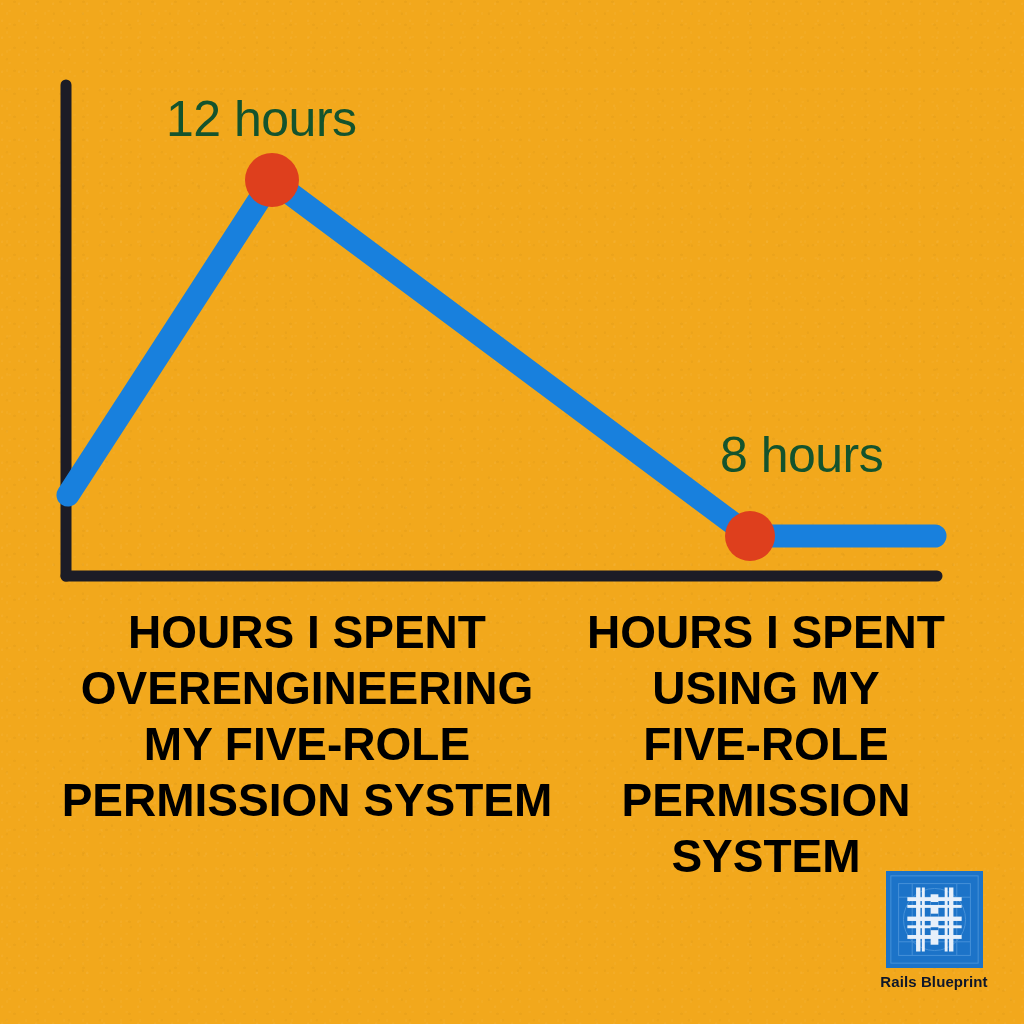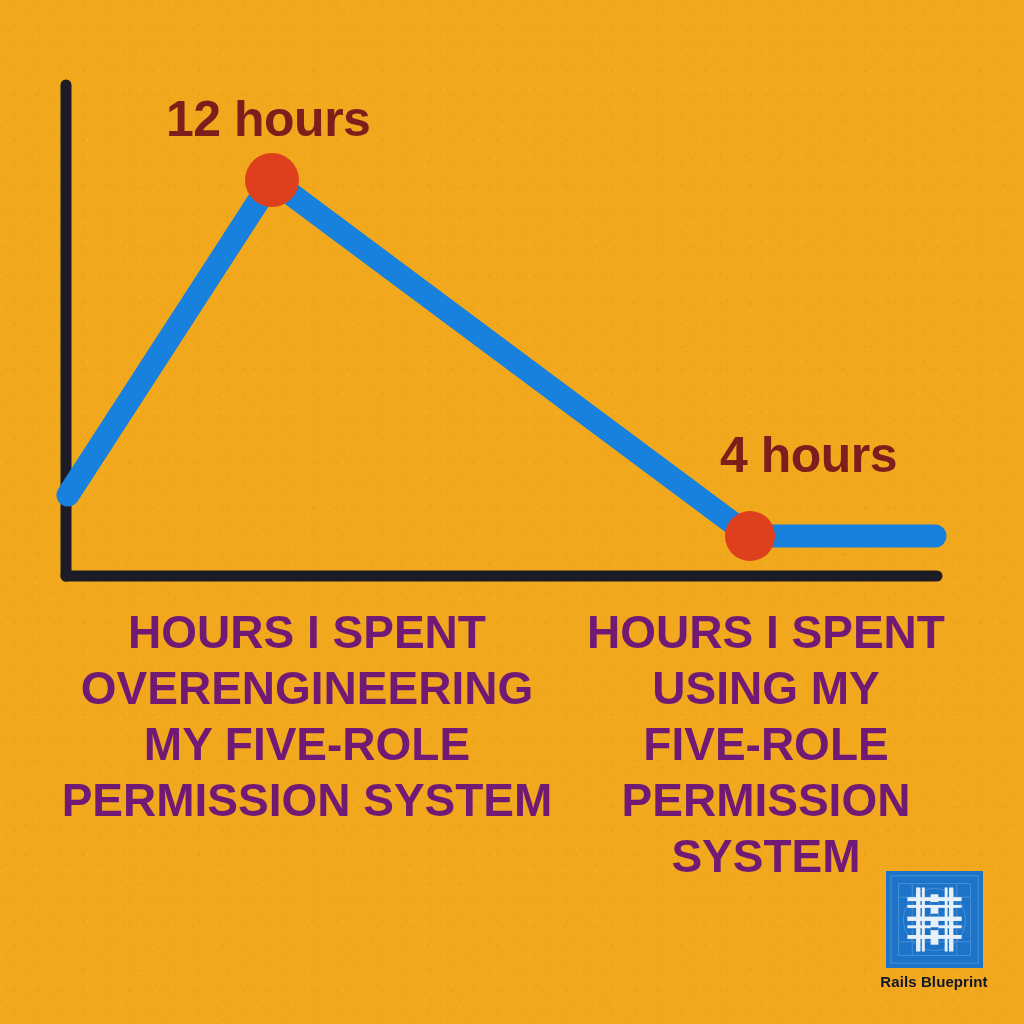--- a/index.html
+++ b/index.html
@@ -36,34 +36,34 @@
   #chart-svg {
     position: absolute;
     left: 0; top: 0;
     width: 1024px;
     height: 600px;
   }
 
   
   .value-label {
     position: absolute;
-    color: #7f1d1d;
-    font-weight: 700;
+    color: #14532d;
+    font-weight: 400;
     font-size: 50px;
     letter-spacing: -0.5px;
     white-space: nowrap;
     line-height: 1;
   }
   #label-peak  { left: 166px; top: 94px; }
   #label-floor { left: 720px; top: 430px; }
 
   
   .caption {
     position: absolute;
-    color: #701a75;
+    color: #000000;
     font-weight: 700;
     font-size: 46px;
     line-height: 56px;
     letter-spacing: 0px;
     text-align: center;
     text-transform: uppercase;
     white-space: pre-line;
   }
   #caption-left  { left: 52px;  top: 604px; width: 510px; }
   #caption-right { left: 556px; top: 604px; width: 420px; }
@@ -106,21 +106,21 @@
     <line x1="66" y1="576" x2="937" y2="576" stroke="#1C1C26" stroke-width="11" stroke-linecap="round"></line>
 
     <polyline points="68,495 272,180 750,536 935,536" fill="none" stroke="#1880DD" stroke-width="23" stroke-linecap="round" stroke-linejoin="round"></polyline>
 
     <circle cx="272" cy="180" r="27" fill="#DE3F1D"></circle>
     <circle cx="750" cy="536" r="25" fill="#DE3F1D"></circle>
   </svg>
 
   <div class="value-label" id="label-peak">12 hours</div>
 
-  <div class="value-label" id="label-floor">4 hours</div>
+  <div class="value-label" id="label-floor">8 hours</div>
 
   <div class="caption" id="caption-left">Hours I spent
 overengineering
 my five-role
 permission system</div>
 
   <div class="caption" id="caption-right">Hours I spent
 using my
 five-role
 permission

